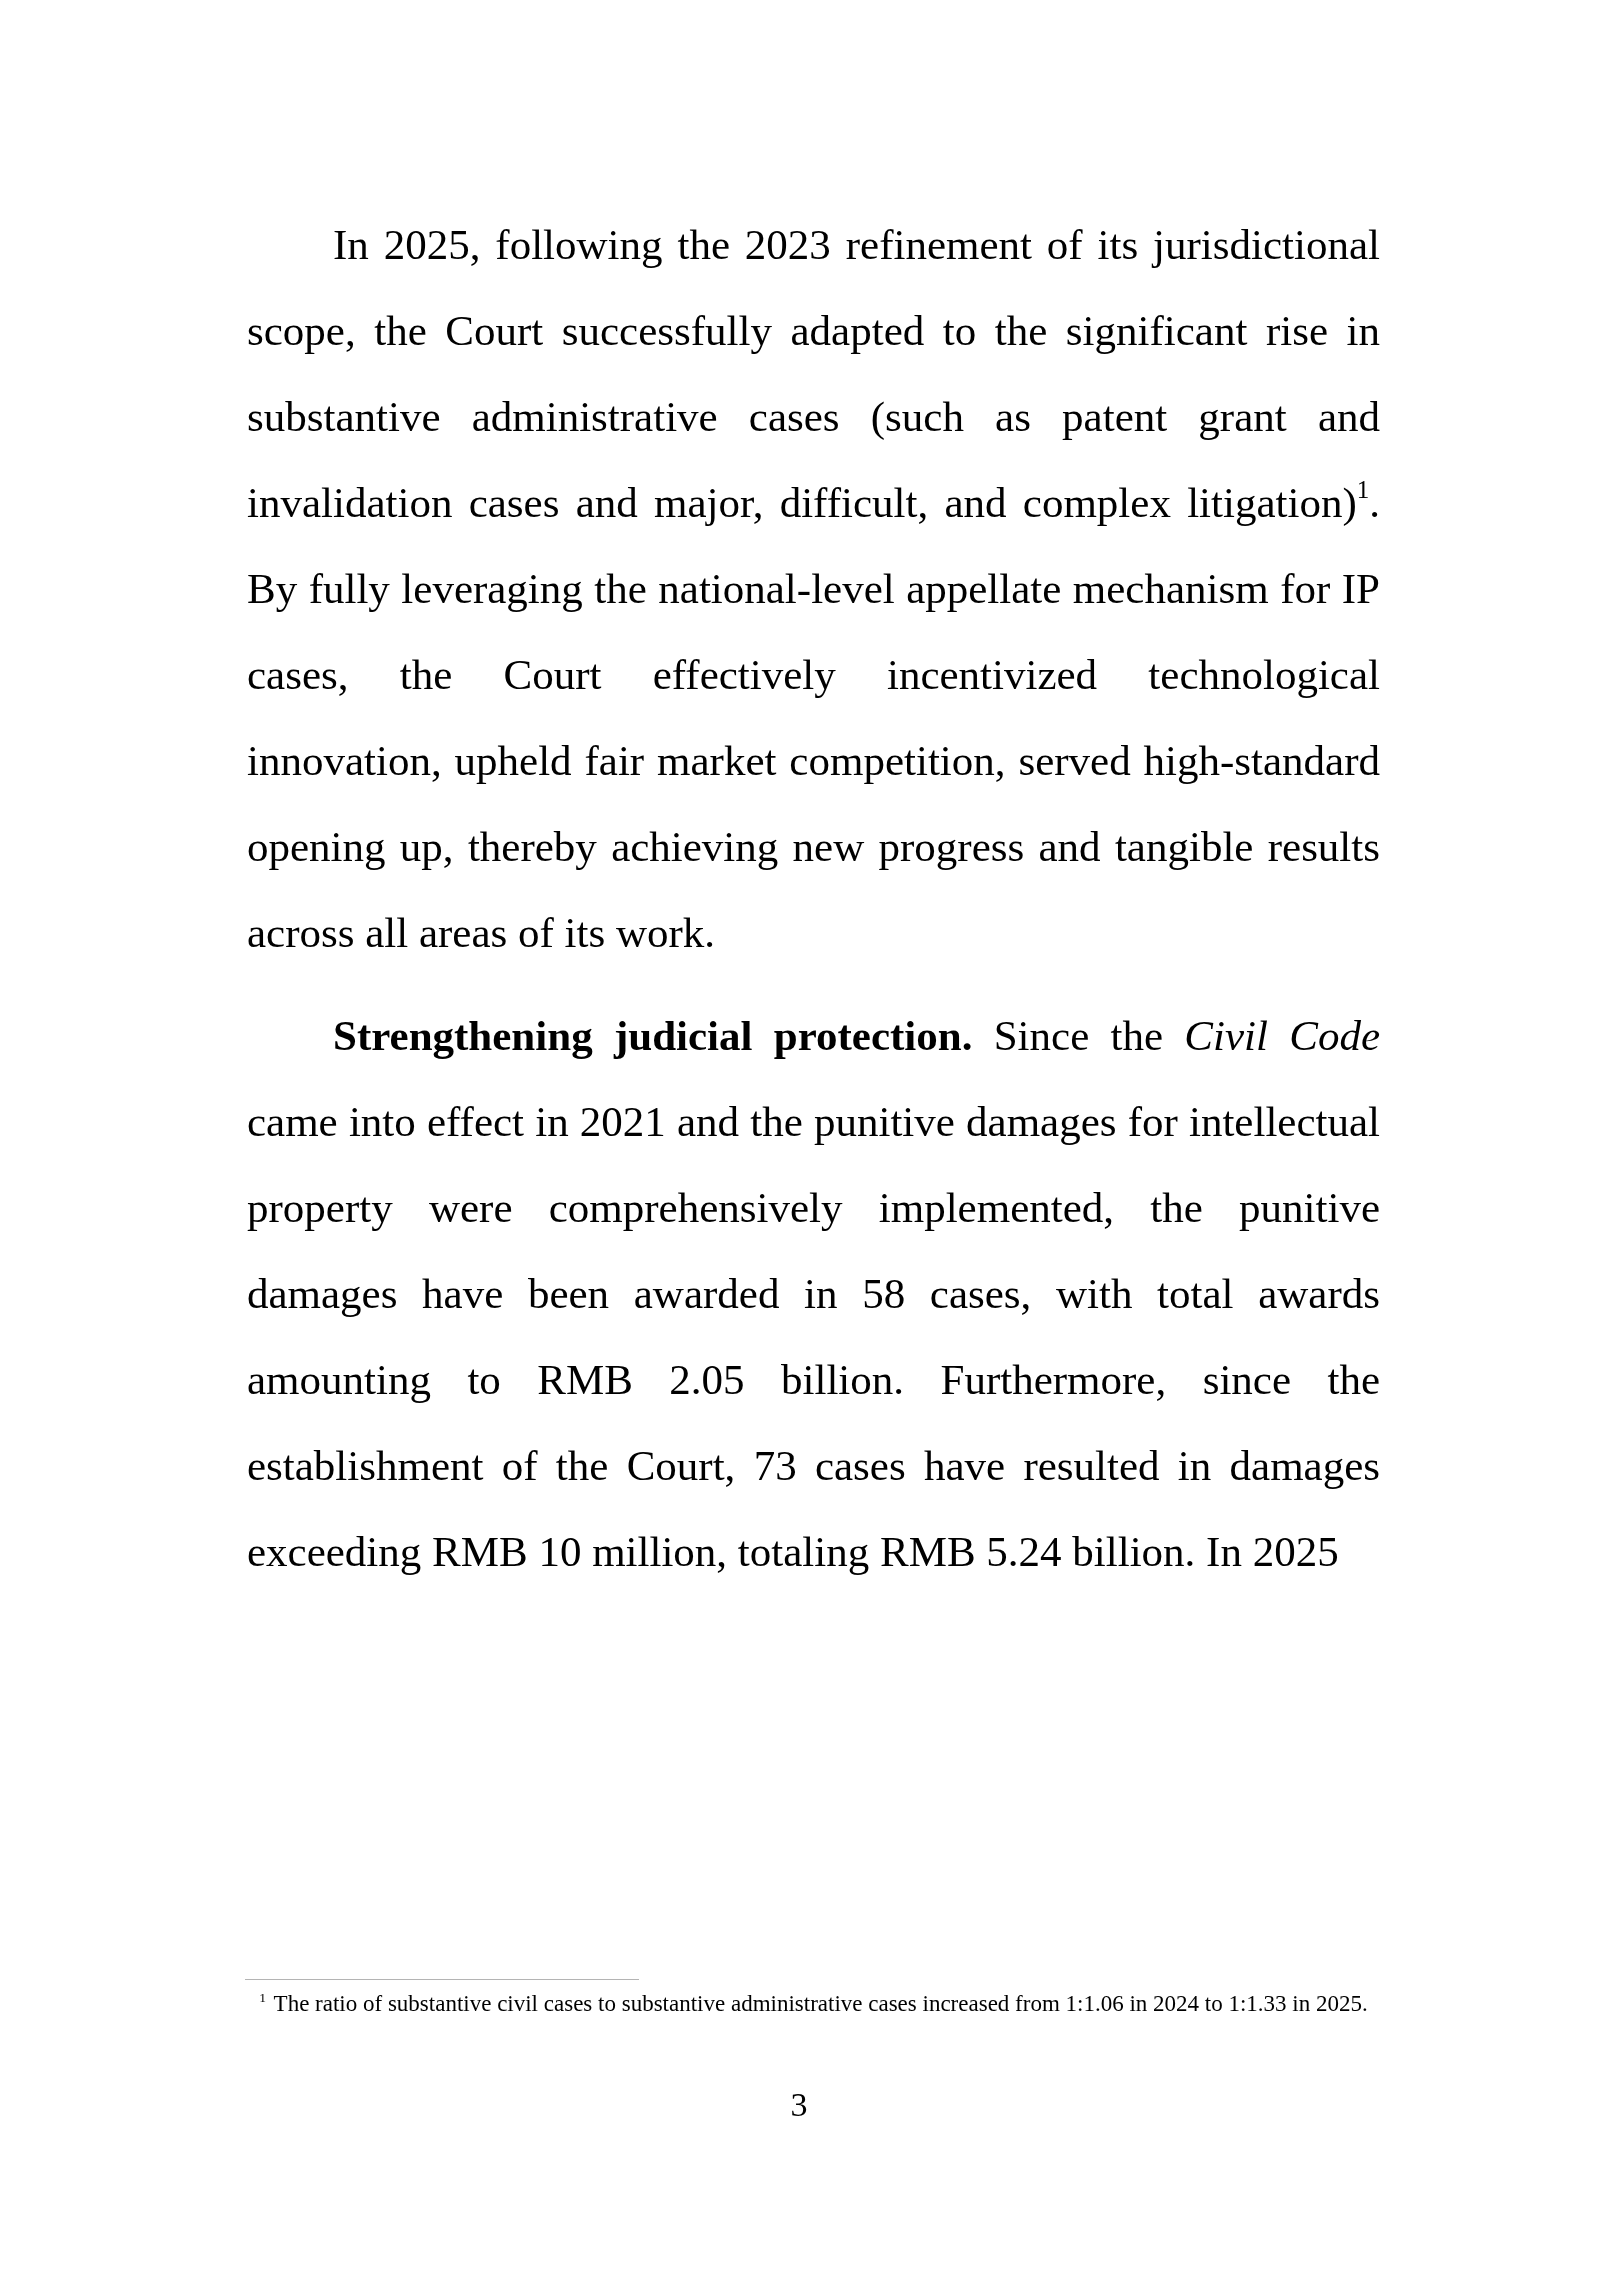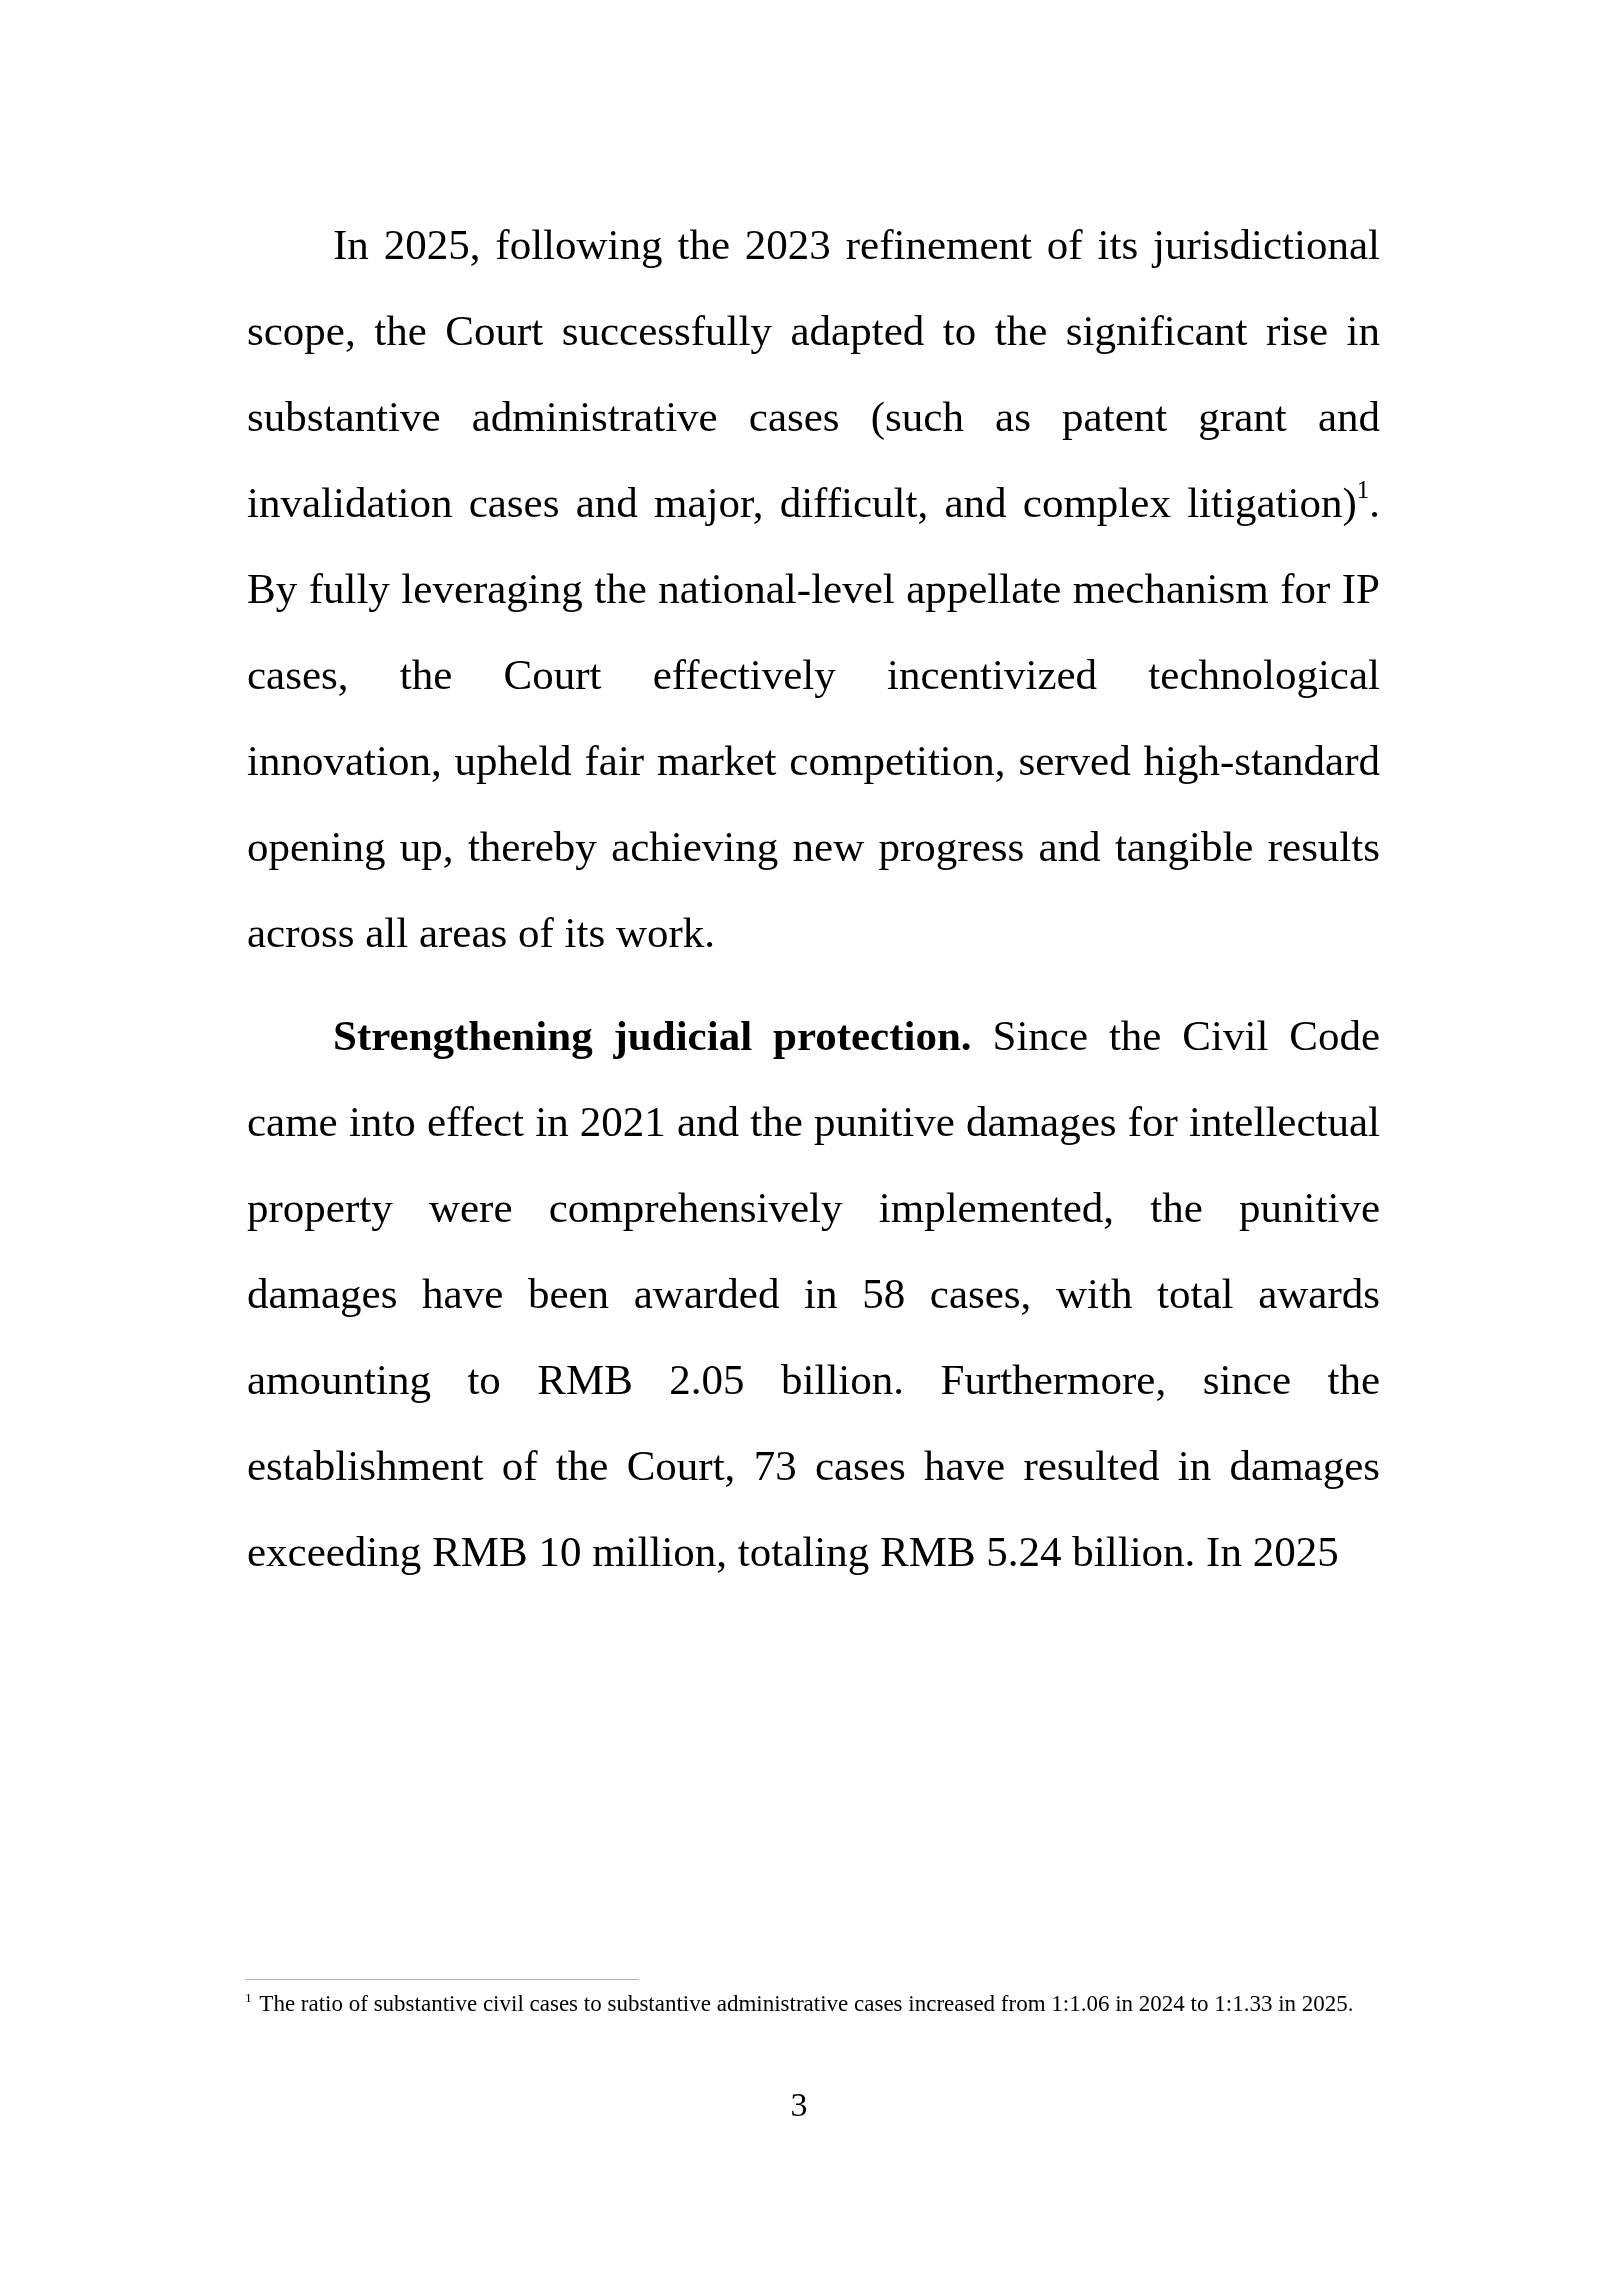--- a/index.html
+++ b/index.html
@@ -37,20 +37,21 @@
       text-indent: 86px;
       hyphens: none;
     }
     .para + .para {
       margin-top: 17px;
     }
     .para .lead {
       font-weight: bold;
     }
     .para .em {
+      font-style: italic;
     }
     .fn-ref {
       font-size: 25px;
       vertical-align: 0;
       position: relative;
       top: -18.6px;
       line-height: 0;
     }
     .footnote-rule {
       position: absolute;
@@ -60,21 +61,21 @@
       height: 0;
       border-top: 1.7px solid #b4b4b4;
     }
     .footnote {
       position: absolute;
       left: 245px;
       top: 1992px;
       width: 1137px;
       font-size: 23px;
       line-height: 24.5px;
-      text-align: left;
+      text-align: center;
     }
     .footnote .fn-mark {
       font-size: 13.5px;
       position: relative;
       top: -9.3px;
       line-height: 0;
       margin-right: 7.6px;
     }
     .page-number {
       position: absolute;

